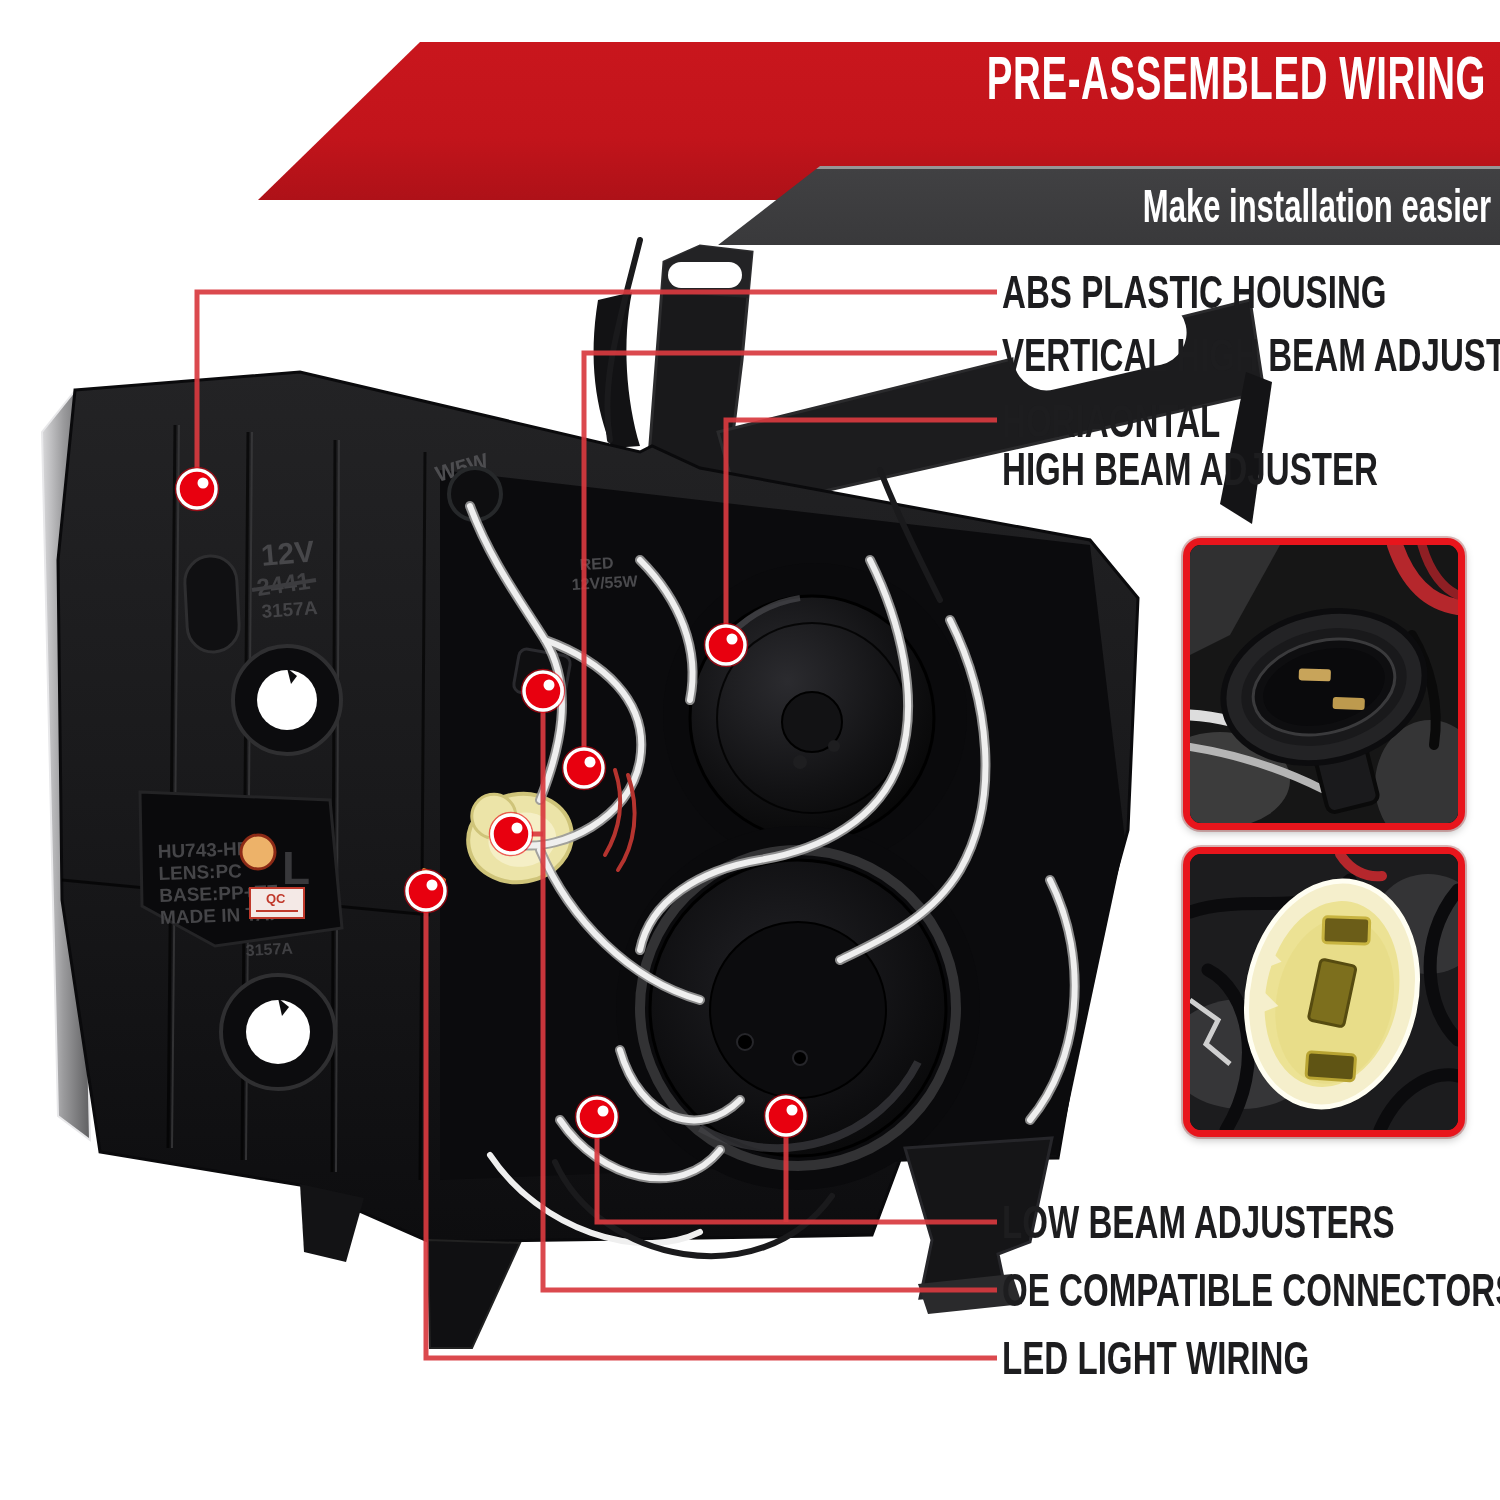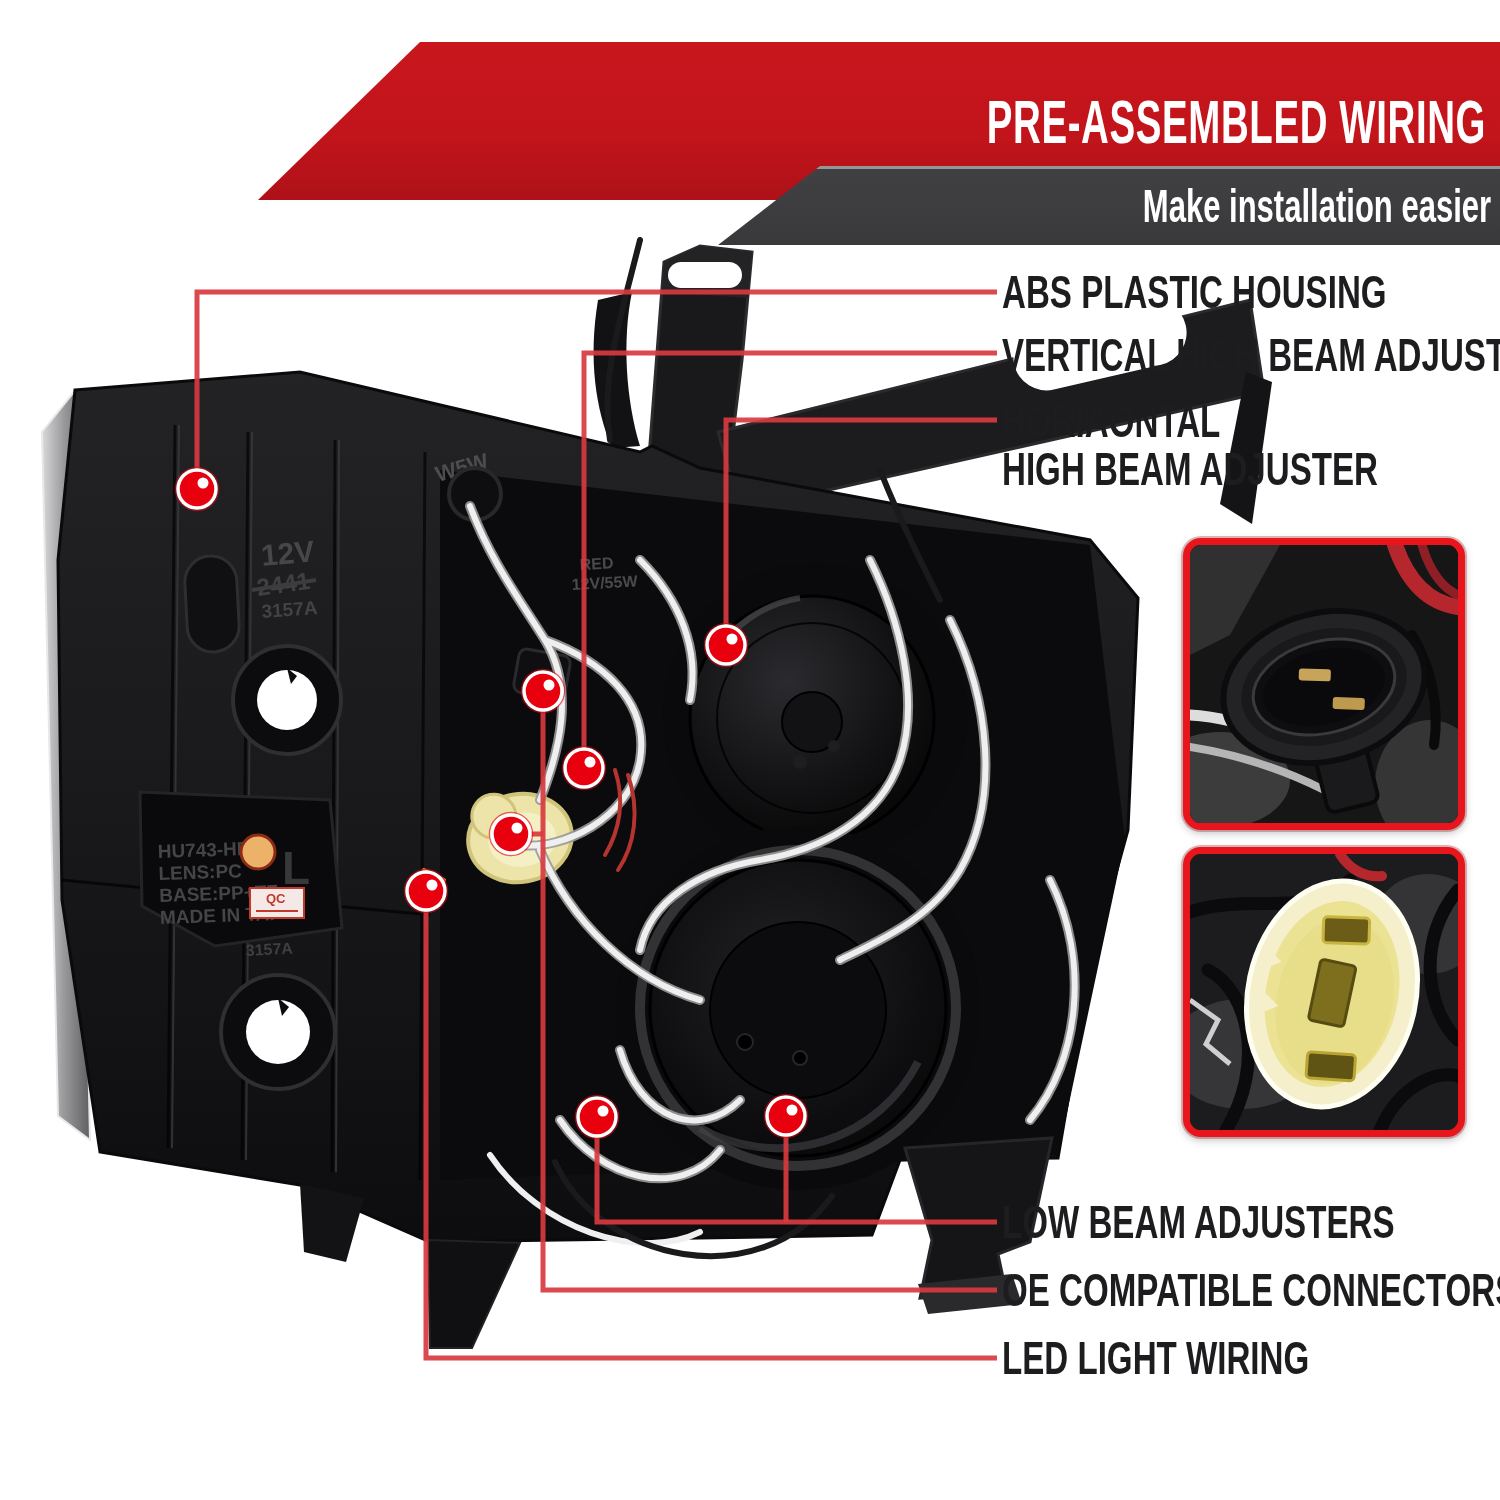--- a/index.html
+++ b/index.html
@@ -4,21 +4,21 @@
 <style>
   html,body{margin:0;padding:0;background:#fff;}
   .canvas{position:relative;width:1500px;height:1500px;background:#ffffff;overflow:hidden;
           font-family:"Liberation Sans",sans-serif;}
   svg{display:block;}
 
   
   .banner-red{position:absolute;left:0;top:42px;width:1500px;height:158px;z-index:40;
     background:linear-gradient(180deg,#c9161d 0%,#c2141b 60%,#ae1118 100%);
     clip-path:polygon(28% 0%,100% 0%,100% 100%,17.2% 100%);
-    display:flex;align-items:center;justify-content:flex-end;
+    display:flex;align-items:flex-start;justify-content:flex-end;
     filter:drop-shadow(0 4px 4px rgba(110,110,110,.38));}
   .banner-red .txt{color:#fff;font-weight:bold;font-size:62px;letter-spacing:1px;
     transform:scaleX(.62);transform-origin:right center;padding-right:23px;white-space:nowrap;}
   .banner-dark{position:absolute;left:0;top:166px;width:1500px;height:79px;z-index:41;
     background:linear-gradient(180deg,#414143 0%,#39393b 100%);
     clip-path:polygon(54.67% 0%,100% 0%,100% 100%,47.87% 100%);
     display:flex;align-items:center;justify-content:flex-end;
     filter:drop-shadow(0 3px 3px rgba(120,120,120,.32));}
   .banner-dark .seam{position:absolute;left:0;top:0;width:100%;height:3px;background:rgba(255,255,255,.45);}
   .banner-dark .txt{color:#fff;font-weight:bold;font-size:47px;

